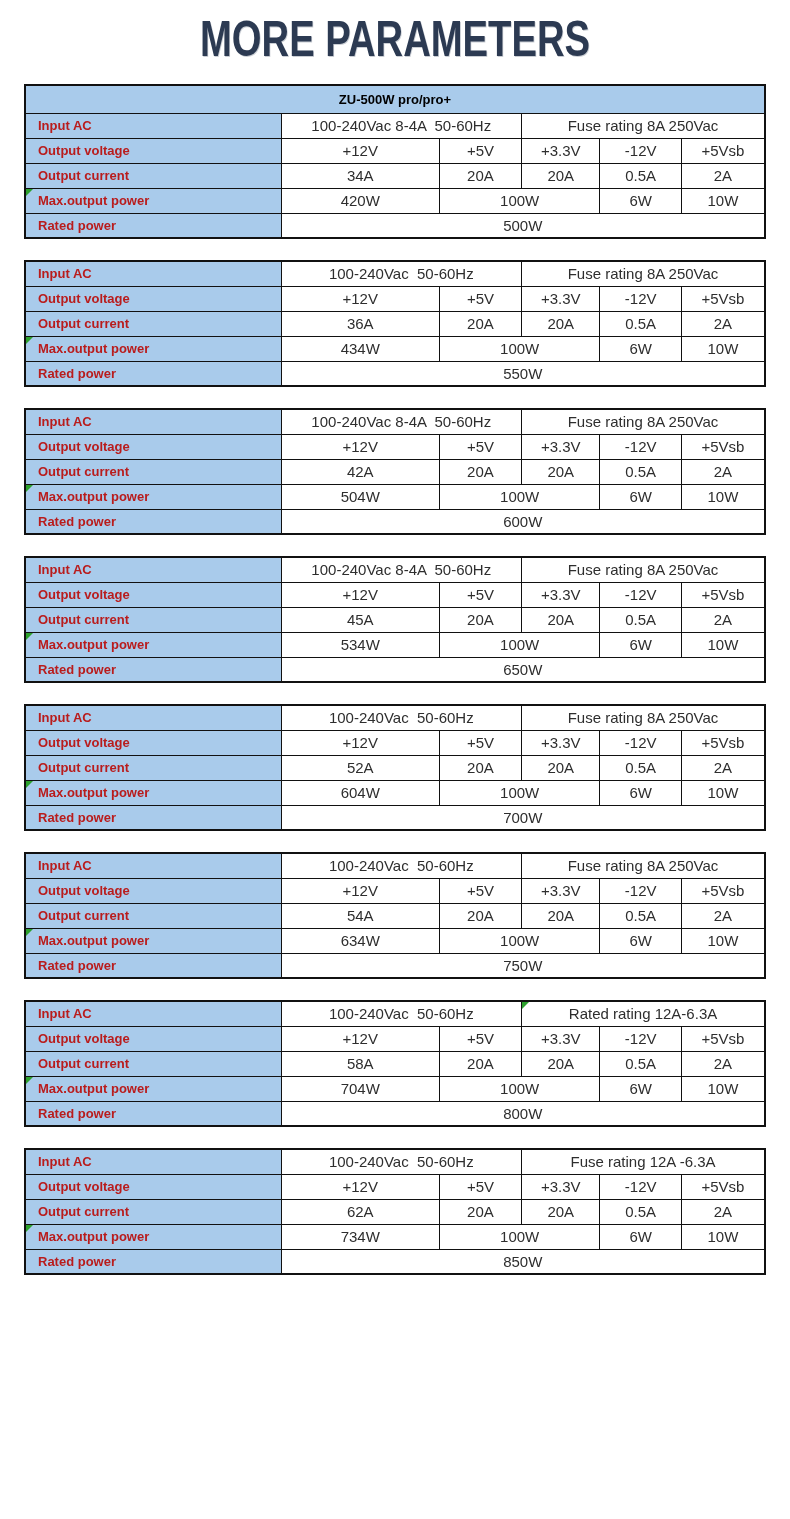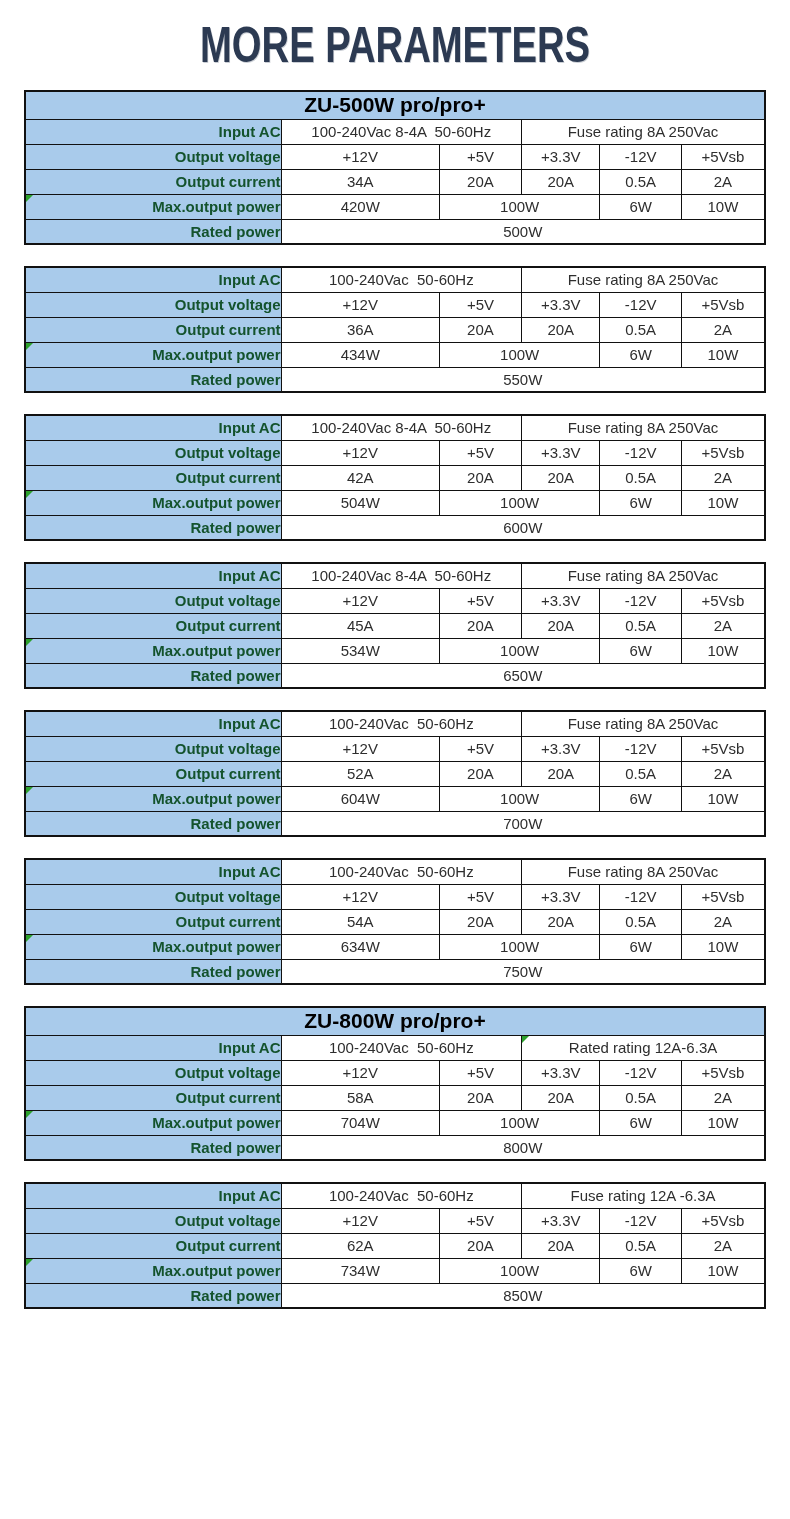--- a/index.html
+++ b/index.html
@@ -8,21 +8,21 @@
     background: #ffffff;
     width: 790px;
     font-family: "Liberation Sans", "DejaVu Sans", sans-serif;
   }
   .page {
     width: 790px;
     min-height: 1519px;
     background: #ffffff;
   }
   .title-wrap {
-    padding-top: 16px;
+    padding-top: 10px;
     height: 58px;
     display: flex;
     justify-content: center;
     align-items: center;
   }
   .page-title {
     margin: 0;
     font-size: 49px;
     font-weight: 800;
     color: #2c3a52;
@@ -45,31 +45,31 @@
   }
   table.spec-table td, table.spec-table th {
     border: 1.5px solid #111111;
     overflow: hidden;
   }
   tr.head-row { height: 28px; }
   tr.data-row { height: 25px; }
   th.model-cell {
     background: #a9cbeb;
     color: #000000;
-    font-size: 21px;
+    font-size: 13px;
     font-weight: bold;
     text-align: center;
     vertical-align: middle;
   }
   td.lbl {
     background: #a9cbeb;
-    color: #14532d;
-    font-size: 15px;
+    color: #b91c1c;
+    font-size: 13px;
     font-weight: bold;
-    text-align: right;
+    text-align: left;
     vertical-align: middle;
     padding: 0 0 0 12px;
     position: relative;
   }
   td.val {
     background: #ffffff;
     color: #2e2e2e;
     font-size: 15px;
     font-weight: normal;
     text-align: center;
@@ -375,23 +375,20 @@
       <table class="spec-table">
         <colgroup>
           <col style="width:34.6%">
           <col style="width:21.4%">
           <col style="width:11.1%">
           <col style="width:10.6%">
           <col style="width:11.0%">
           <col style="width:11.3%">
         </colgroup>
         <tbody>
-          <tr class="head-row">
-            <th class="model-cell" colspan="6">ZU-800W pro/pro+</th>
-          </tr>
           <tr class="data-row">
             <td class="lbl">Input AC</td>
             <td class="val" colspan="2">100-240Vac  50-60Hz</td>
             <td class="val" colspan="3"><span class="corner-tri"></span><span>Rated rating 12A-6.3A</span></td>
           </tr>
           <tr class="data-row">
             <td class="lbl">Output voltage</td>
             <td class="val">+12V</td>
             <td class="val">+5V</td>
             <td class="val">+3.3V</td>

